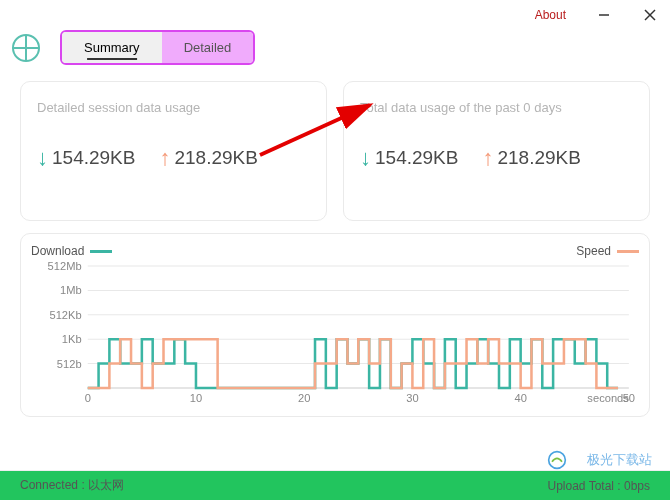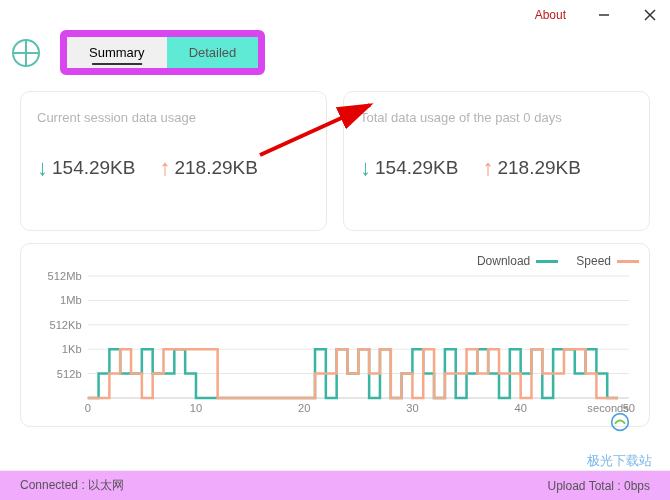--- a/index.html
+++ b/index.html
@@ -5,43 +5,43 @@
 * { box-sizing: border-box; margin: 0; padding: 0; }
 body { font-family: -apple-system, "Segoe UI", Arial, sans-serif; background: #fff; width: 670px; height: 500px; overflow: hidden; position: relative; }
 .titlebar { display: flex; justify-content: flex-end; align-items: center; height: 30px; padding: 0 12px; gap: 30px; }
 .titlebar .about { font-size: 12px; color: #b91c1c; }
 .win-btn { width: 16px; height: 16px; display: flex; align-items: center; justify-content: center; cursor: pointer; }
 .header { display: flex; align-items: center; padding: 0 12px 8px 12px; gap: 20px; }
 .logo { width: 28px; height: 28px; border-radius: 50%; border: 2px solid #5ac0b0; position: relative; }
 .logo::before, .logo::after { content: ''; position: absolute; background: #5ac0b0; }
 .logo::before { width: 2px; height: 100%; left: 50%; transform: translateX(-50%); }
 .logo::after { width: 100%; height: 2px; top: 50%; transform: translateY(-50%); }
-.tabs { display: flex; gap: 0; border: 7px solid #d946ef; border-radius: 6px; overflow: hidden; }
-.tab { padding: 8px 22px; font-size: 13px; color: #555; cursor: pointer; background: #5eead4; }
+.tabs { display: flex; gap: 0; border: 2px solid #d946ef; border-radius: 6px; overflow: hidden; }
+.tab { padding: 8px 22px; font-size: 13px; color: #555; cursor: pointer; background: #f0abfc; }
 .tab.active { background: #f0f0f0; color: #000; position: relative; }
 .tab.active::after { content: ''; position: absolute; bottom: 3px; left: 50%; transform: translateX(-50%); width: 50%; height: 2px; background: #333; }
 .cards { display: flex; gap: 16px; padding: 8px 20px; }
 .card { flex: 1; border: 1px solid #eaeaea; border-radius: 10px; padding: 18px 16px; min-height: 140px; }
 .card-title { color: #b5b5b5; font-size: 13px; margin-bottom: 30px; }
 .card-values { display: flex; gap: 24px; align-items: center; }
 .stat { display: flex; align-items: center; gap: 4px; }
 .stat-value { font-size: 19px; color: #4a4a4a; }
 .arrow-down { color: #3bb5a3; font-size: 22px; font-weight: bold; }
 .arrow-up { color: #f59b7a; font-size: 22px; font-weight: bold; }
 .chart-area { margin: 4px 20px 0 20px; border: 1px solid #eaeaea; border-radius: 10px; padding: 10px 10px 4px 10px; position: relative; }
-.legend { display: flex; justify-content: flex-end; gap: 18px; font-size: 12px; color: #555; margin-bottom: 4px; align-items: center; }
+.legend { display: flex; justify-content: space-between; gap: 18px; font-size: 12px; color: #555; margin-bottom: 4px; align-items: center; }
 .leg-item { display: flex; align-items: center; gap: 6px; }
 .leg-swatch { width: 22px; height: 3px; }
 .chart-svg { width: 100%; height: 150px; display: block; }
 .annotation-arrow { position: absolute; top: 95px; left: 250px; pointer-events: none; z-index: 50; }
-.statusbar { position: absolute; bottom: 0; left: 0; right: 0; display: flex; align-items: center; padding: 6px 20px; font-size: 12px; color: #555; border-top: 1px solid #eee; background: #f0abfc; }
+.statusbar { position: absolute; bottom: 0; left: 0; right: 0; display: flex; align-items: center; padding: 6px 20px; font-size: 12px; color: #555; border-top: 1px solid #eee; background: #22c55e; }
 .status-left { flex: 1; }
 .status-mid { flex: 1; text-align: left; }
 .status-right { flex: 1; text-align: right; }
-.watermark { position: absolute; right: 18px; bottom: 30px; font-size: 13px; color: #7bb8e8; display: flex; align-items: center; gap: 20px; z-index: 40; flex-direction: column; }
+.watermark { position: absolute; right: 18px; bottom: 30px; font-size: 13px; color: #7bb8e8; display: flex; align-items: center; gap: 20px; z-index: 40; }
 .wm-icon { width: 20px; height: 20px; }
 </style>
 </head>
 <body>
 
 <div class="titlebar">
   <span class="about">About</span>
   <div class="win-btn">
     <svg width="12" height="12">
         <line x1="1" y1="6" x2="11" y2="6" stroke="#333" stroke-width="1.5"></line>
@@ -58,21 +58,21 @@
 <div class="header">
   <div class="logo"></div>
   <div class="tabs">
     <div class="tab active">Summary</div>
     <div class="tab">Detailed</div>
   </div>
 </div>
 
 <div class="cards">
   <div class="card">
-    <div class="card-title">Current session data usage</div>
+    <div class="card-title">Detailed session data usage</div>
     <div class="card-values">
       <div class="stat">
         <span class="arrow-down">↓</span>
         <span class="stat-value">154.29KB</span>
       </div>
       <div class="stat">
         <span class="arrow-up">↑</span>
         <span class="stat-value">218.29KB</span>
       </div>
     </div>

